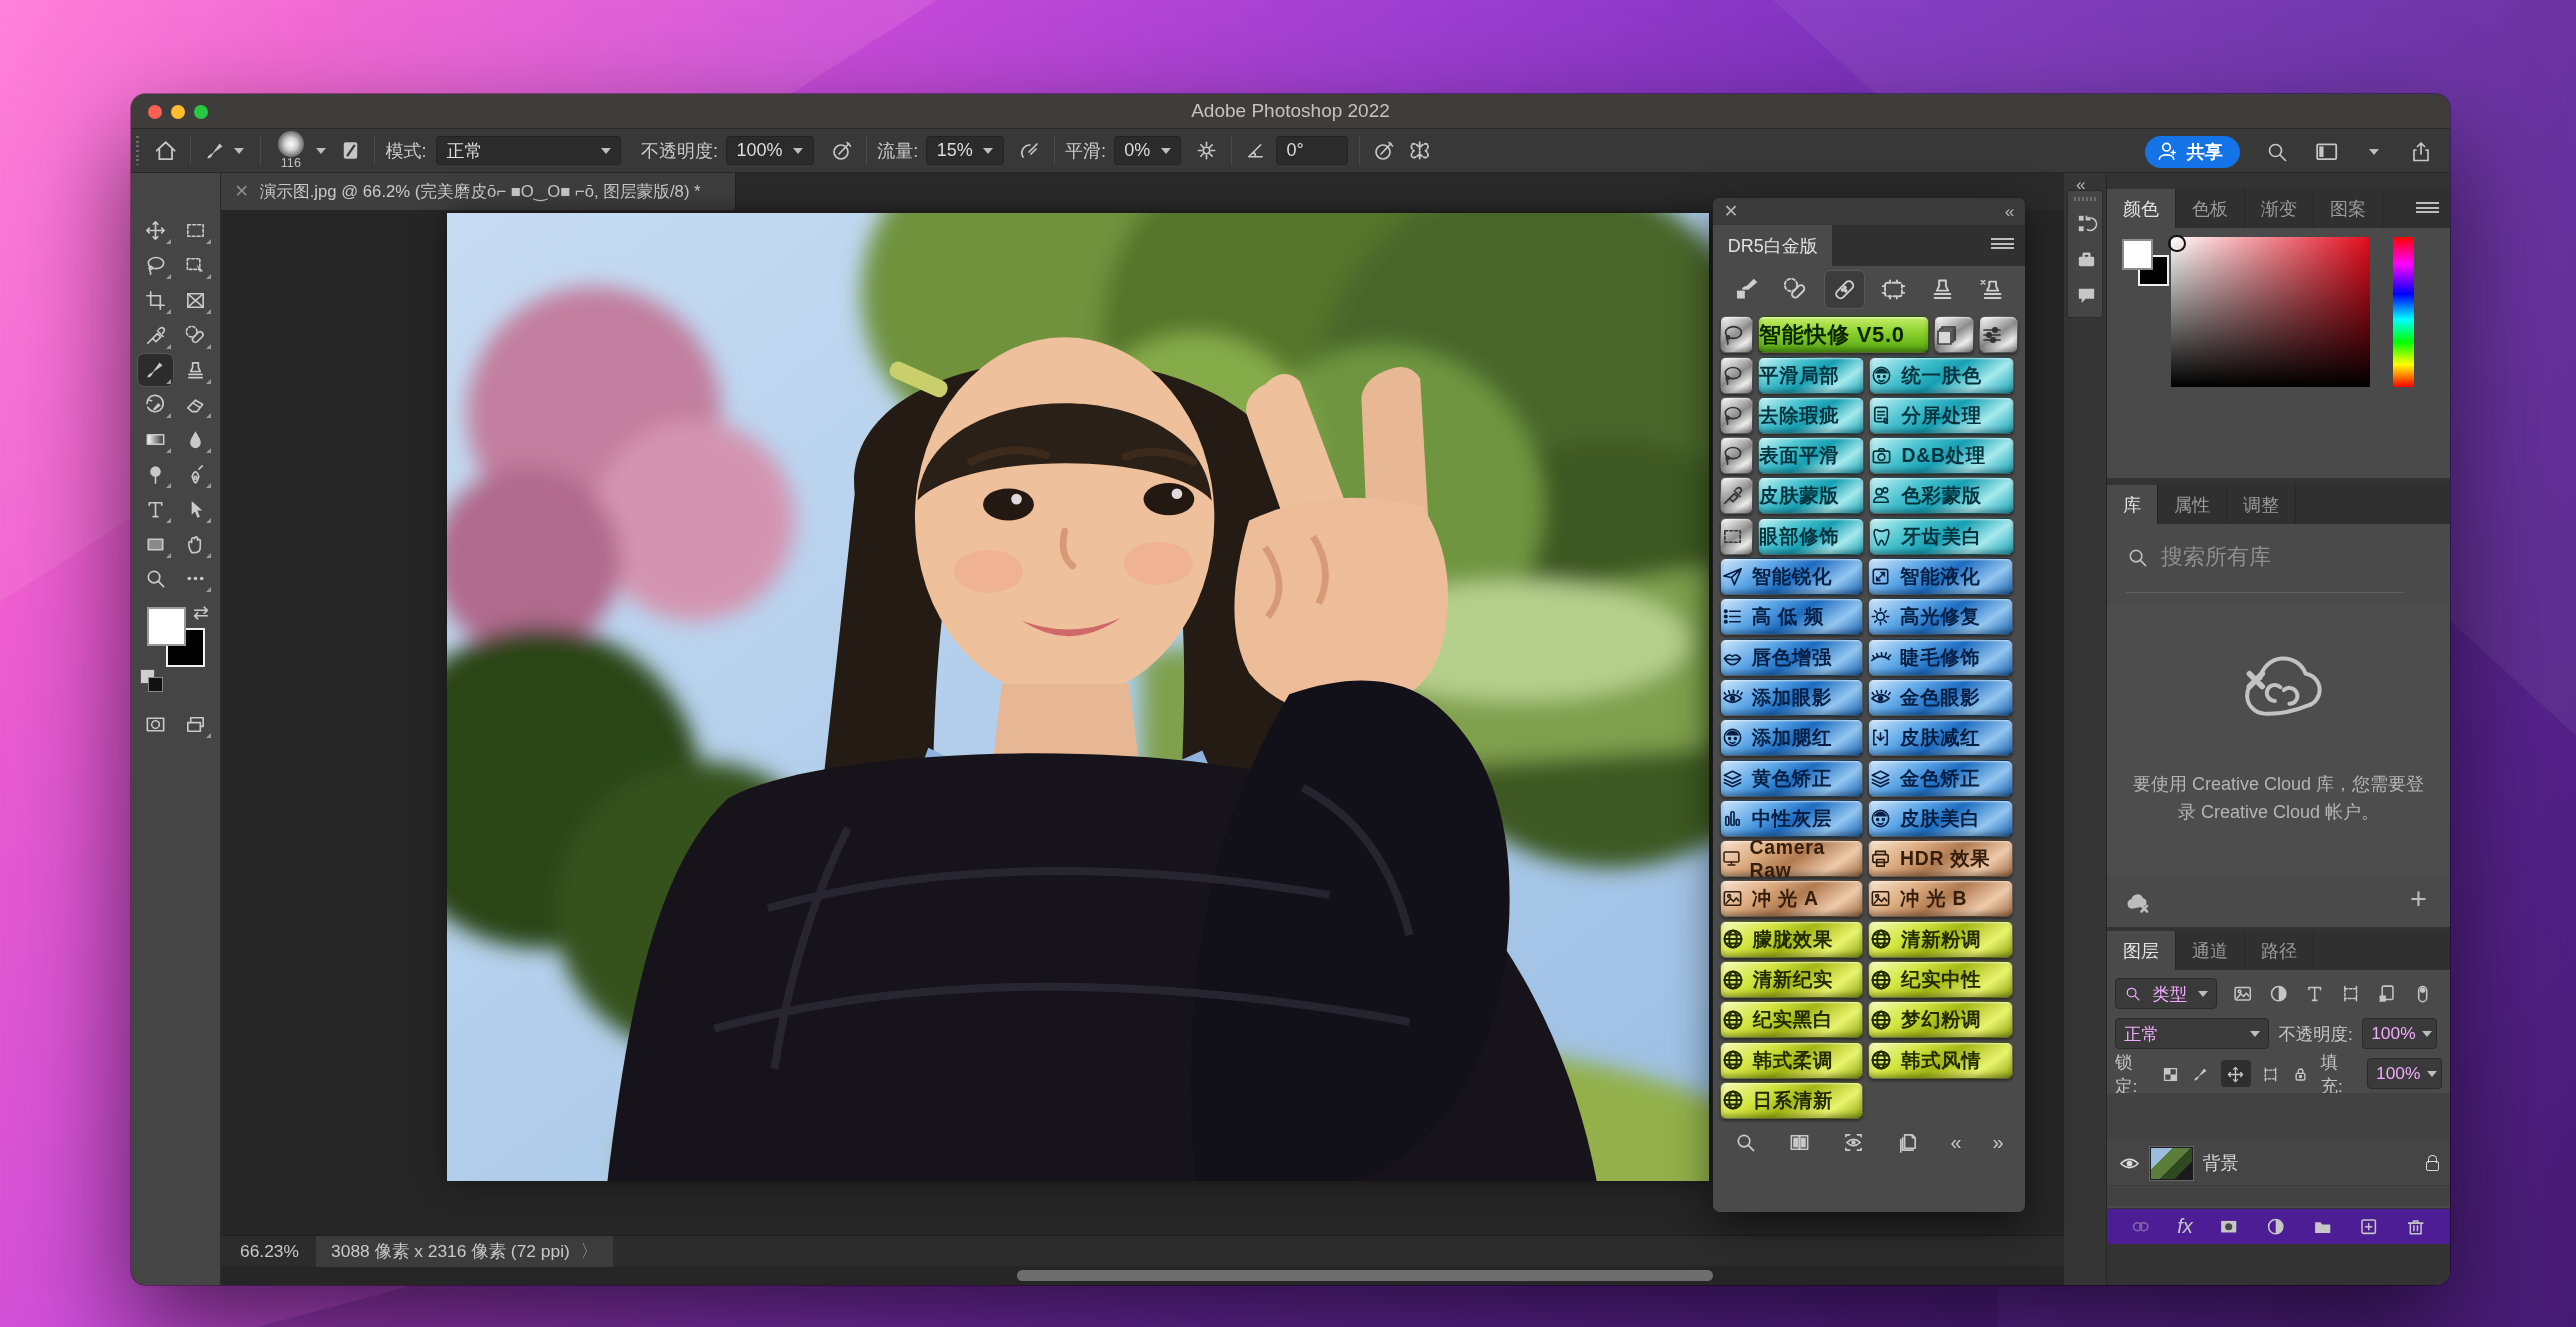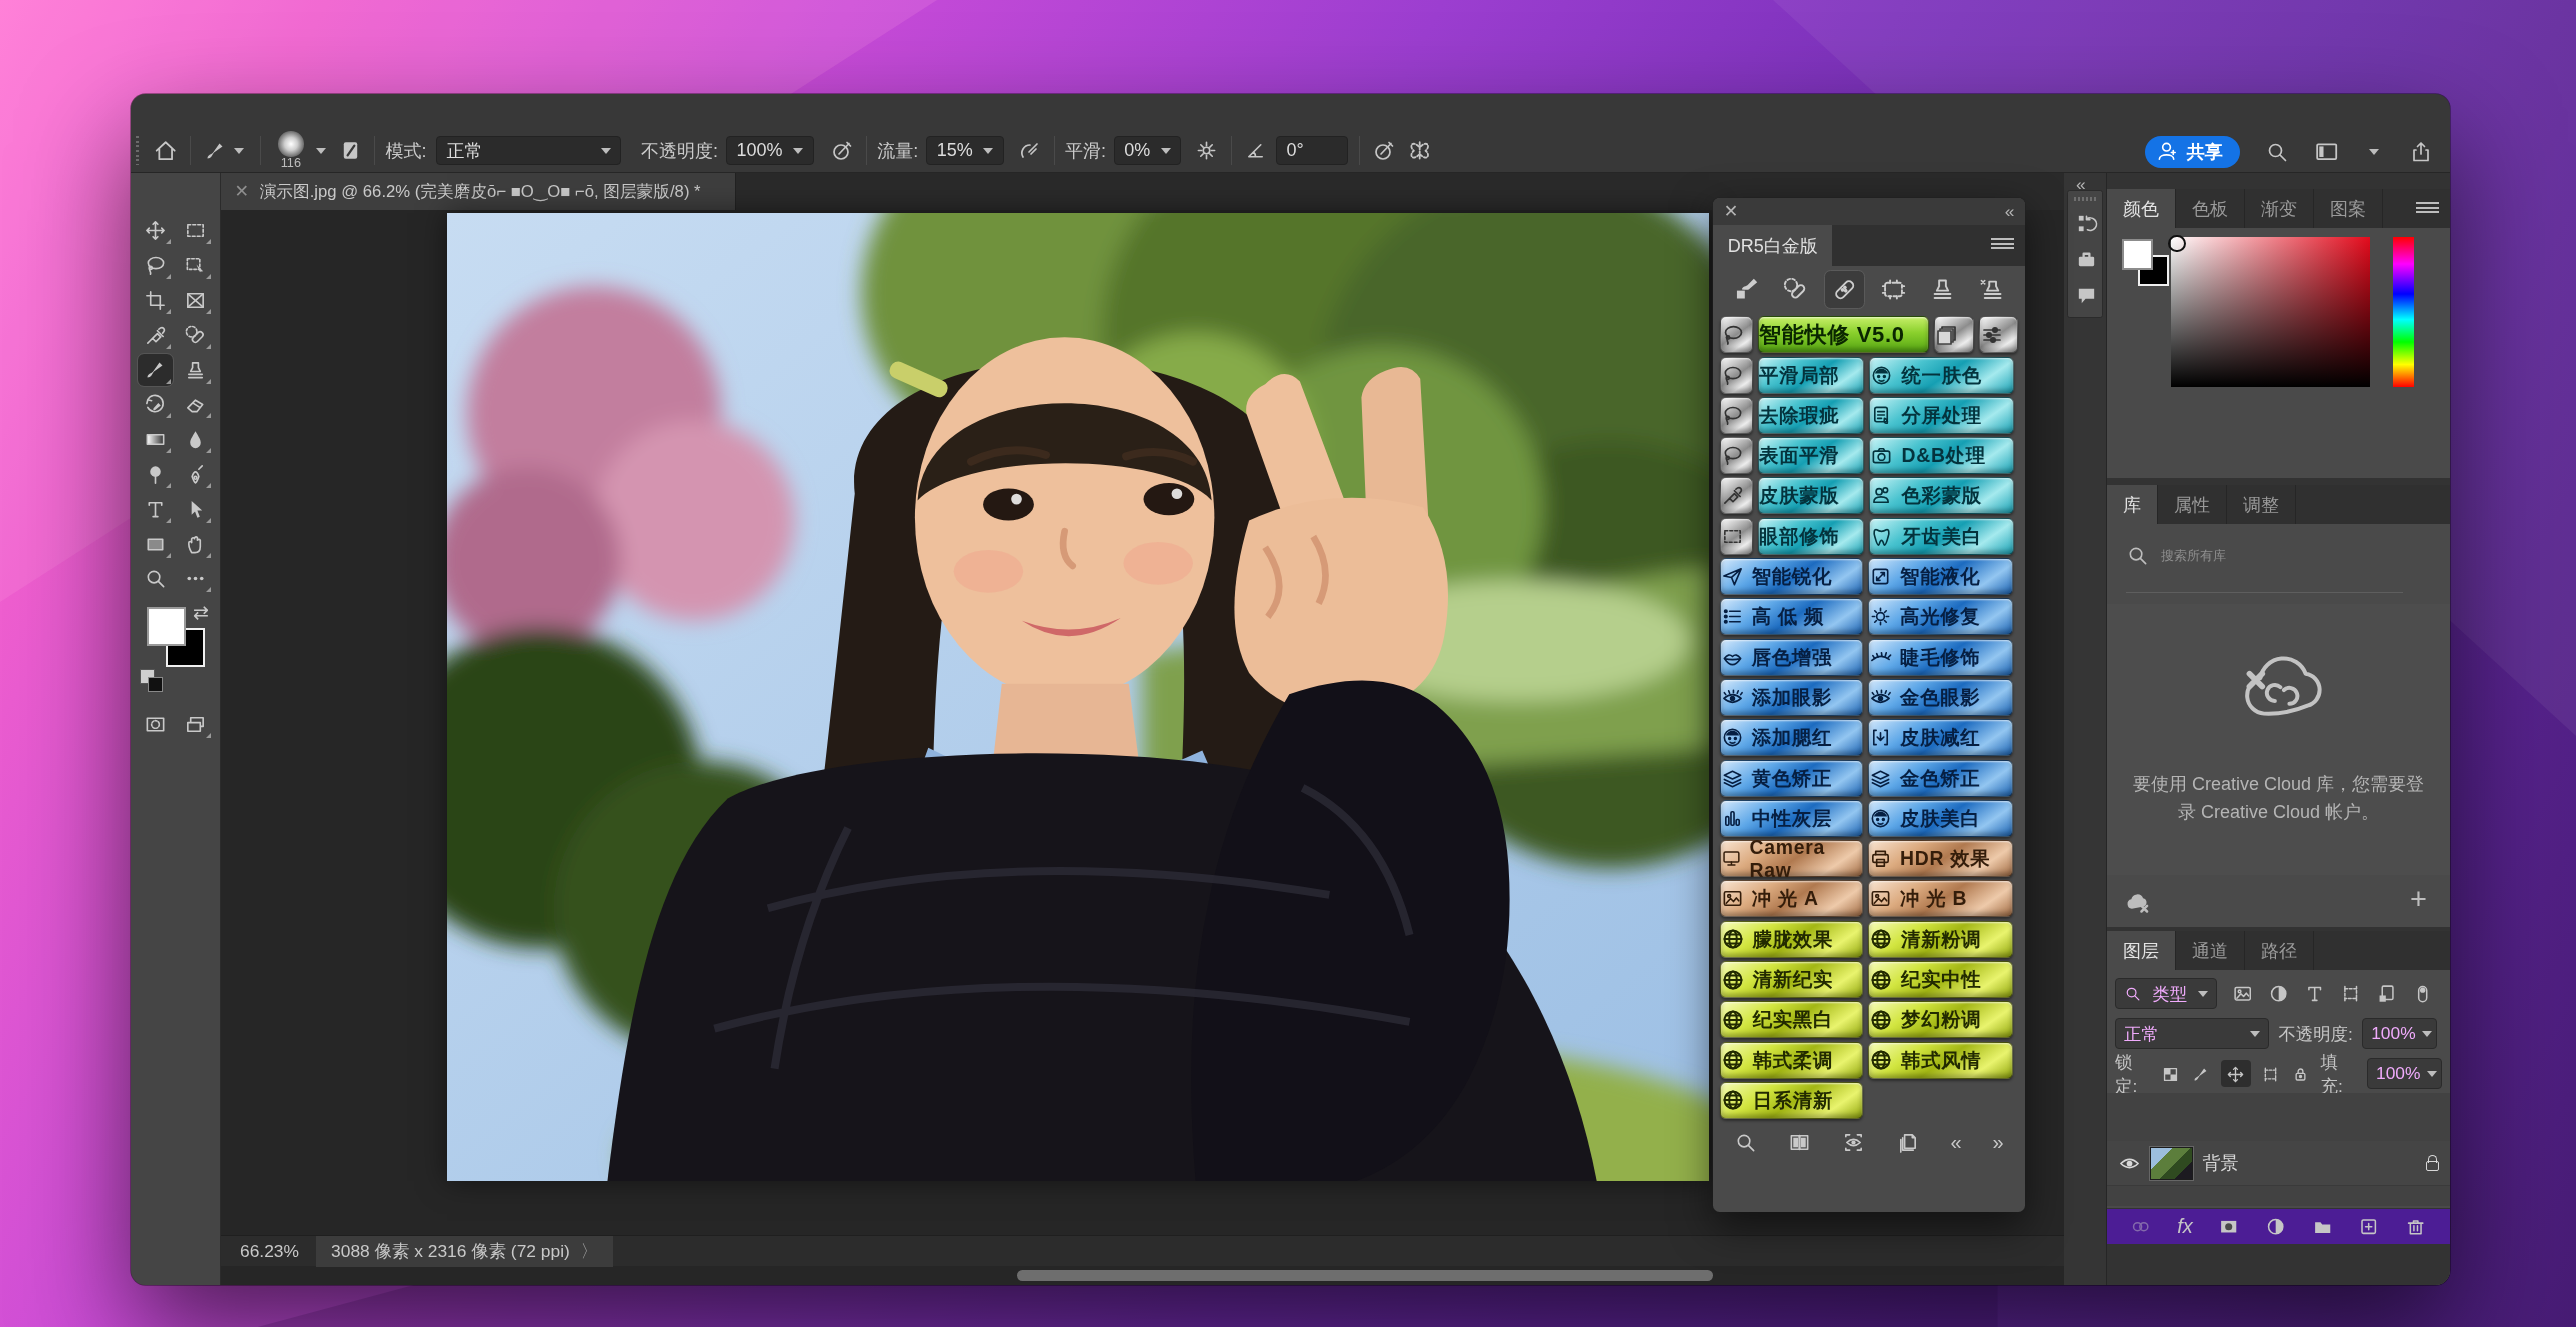--- a/index.html
+++ b/index.html
@@ -63,21 +63,21 @@
 .ptab.on{background:var(--panel);color:#e4e4e4;}
 .menu{position:absolute;right:10.7px;top:13.4px;width:23px;height:13.4px;
   background:repeating-linear-gradient(#bdbdbd 0 2px,transparent 2px 4.7px);}
 .pbody{position:absolute;left:0;right:0;background:var(--panel);}
 .fgswatch{position:absolute;width:31px;height:31px;background:#fff;border:2px solid #8c8c8c;z-index:2;}
 .bgswatch{position:absolute;width:31px;height:31px;background:#000;border:2px solid #f0f0f0;z-index:1;}
 .satfield{position:absolute;background:linear-gradient(to top,#000,rgba(0,0,0,0)),linear-gradient(to right,#fff,#e30b1c);}
 .huebar{position:absolute;background:linear-gradient(#f00 0%,#f0f 18%,#00f 38%,#0ff 55%,#0f0 70%,#ff0 85%,#f00 100%);}
 .ring{position:absolute;width:17.4px;height:17.4px;border:2px solid #111;border-radius:50%;}
 .searchrow{position:absolute;display:flex;align-items:center;gap:12px;color:#9a9a9a;}
-.searchrow input{background:transparent;border:none;outline:none;color:#fdba74;font-size:13px;width:227px;font-family:inherit;}
+.searchrow input{background:transparent;border:none;outline:none;color:#fdba74;font-size:22px;width:227px;font-family:inherit;}
 .searchrow input::placeholder{color:#8f8f8f;}
 .underline{position:absolute;height:1.3px;background:#5e5e5e;}
 .ccbox{position:absolute;left:0;right:0;background:#4d4d4d;display:flex;flex-direction:column;align-items:center;}
 .ccmsg{color:#b5b5b5;font-size:18px;text-align:center;line-height:1.55;}
 .lyr-toolrow{position:absolute;left:0;right:0;display:flex;align-items:center;color:#c6c6c6;}
 .smallsel{background:#3a3a3a;border:0.7px solid #2a2a2a;border-radius:4px;height:31px;display:flex;align-items:center;padding:0 8px;gap:6.7px;color:#f0abfc;font-size:17.4px;flex:none;}
 .lrow{position:absolute;left:0;right:0;height:45px;display:flex;align-items:center;background:#454545;border-bottom:0.7px solid #3a3a3a;color:#d8d8d8;font-size:18px;}
 .lrow.sel{background:#545454;}
 .thumb{width:43px;height:33px;border:1.3px solid #1c1c1c;outline:0.7px solid #666;flex:none;
   background:linear-gradient(135deg,#9cbede 0 30%,#5c7e3c 30% 55%,#2f4a20 55% 75%,#1c1a20 75% 100%);}
@@ -446,20 +446,28 @@
 </svg>
 
 <div class="desktop">
   <div class="streak s1"></div>
   <div class="streak s2"></div>
   <div class="streak s3"></div>
 </div>
 
 <div class="win">
 
+  <div class="titlebar">
+    <div class="tl">
+      <span style="background:#ff5f57"></span>
+      <span style="background:#febc2e"></span>
+      <span style="background:#28c840"></span>
+    </div>
+    <div class="title">Adobe Photoshop 2022</div>
+  </div>
 
   <div class="optionsbar">
     <div class="grip"></div>
     <span class="obicon" style="margin-left:13.4px">
         <svg class="ic" width="25.4" height="25.4" viewBox="0 0 38 38">
           <use href="#s-home"></use>
         </svg>
       </span>
     <div class="sep"></div>
     <span class="obicon">

